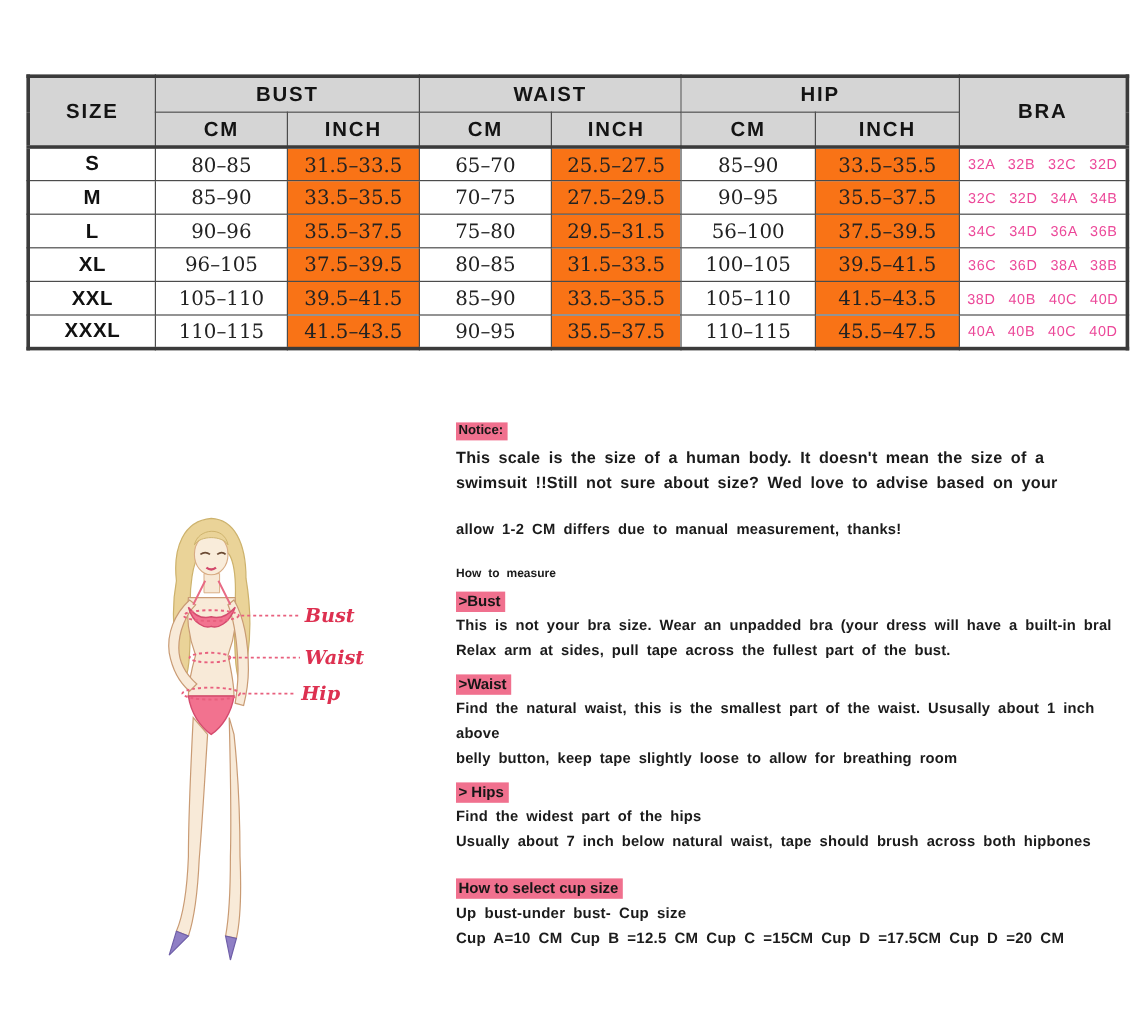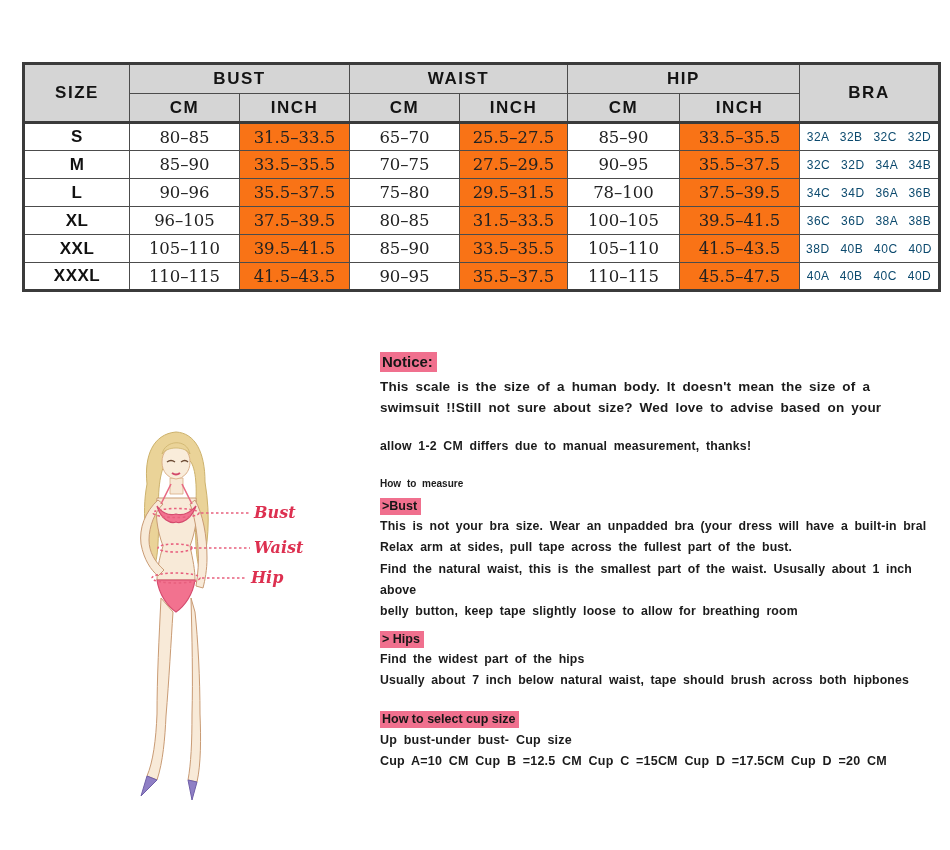--- a/index.html
+++ b/index.html
@@ -11,29 +11,29 @@
   table.size-table { width:916px; table-layout:fixed; border-collapse:collapse; border:3px solid #3b3b3b; background:#fff; }
   table.size-table th, table.size-table td { border:1px solid #4c4c4c; text-align:center; vertical-align:middle; overflow:hidden; white-space:nowrap; }
   table.size-table thead { border-bottom:3px solid #3b3b3b; }
   table.size-table thead th { background:#d5d5d5; font-size:17px; font-weight:600; letter-spacing:1.5px; color:#141414; }
   tr.hrow1 th { height:30px; }
   tr.hrow2 th { height:29px; }
   table.size-table tbody tr { height:28px; }
   td.size-cell { font-size:17px; font-weight:600; letter-spacing:0.5px; color:#111; font-family:"Liberation Sans", sans-serif; }
   td.num { font-family:"DejaVu Serif", serif; font-size:16.5px; color:#222; }
   td.shaded { background:#f97316; }
-  td.bra-cell { font-size:12px; color:#0c4a6e; word-spacing:7px; letter-spacing:0.5px; font-weight:500;margin-top:38px; }
+  td.bra-cell { font-size:12px; color:#ec4899; word-spacing:7px; letter-spacing:0.5px; font-weight:500;margin-top:38px; }
 
   
   .figure-area { position:absolute; left:95px; top:418px; width:270px; height:405px; }
 
   
   .instructions { position:absolute; left:380px; top:352px; width:560px; color:#1b1b1b; }
   .hl { display:inline-block; background:#f0708e; color:#161616; padding:1px 4px 2px 2px; font-weight:700; }
-  .ins-h-notice { font-size:15px; }
+  .ins-h-notice { font-size:11px; }
   .p-notice { margin-top:4px; }
   .p-notice .line { font-size:13.5px; font-weight:700; line-height:21px; letter-spacing:0.2px; word-spacing:3px; }
   .p-flex { margin-top:17px; }
   .p-flex .line { font-size:12.3px; font-weight:700; line-height:22.5px; letter-spacing:0.2px; word-spacing:3px; }
   .measure-title { margin-top:20px; font-size:10px; font-weight:700; word-spacing:3px; }
   .sub-heading { margin-top:9px; font-size:12.5px; }
   .p-body { margin-top:1px; }
   .p-body .line { font-size:12.3px; font-weight:700; line-height:21px; letter-spacing:0.15px; word-spacing:3px; }
   .cup-heading { margin-top:20px; font-size:12.5px; }
   .p-cup { margin-top:2px; }
@@ -93,21 +93,21 @@
           <td class="num">90–95</td>
           <td class="num shaded">35.5–37.5</td>
           <td class="bra-cell">32C 32D 34A 34B</td>
         </tr>
         <tr>
           <td class="size-cell">L</td>
           <td class="num">90–96</td>
           <td class="num shaded">35.5–37.5</td>
           <td class="num">75–80</td>
           <td class="num shaded">29.5–31.5</td>
-          <td class="num">78–100</td>
+          <td class="num">56–100</td>
           <td class="num shaded">37.5–39.5</td>
           <td class="bra-cell">34C 34D 36A 36B</td>
         </tr>
         <tr>
           <td class="size-cell">XL</td>
           <td class="num">96–105</td>
           <td class="num shaded">37.5–39.5</td>
           <td class="num">80–85</td>
           <td class="num shaded">31.5–33.5</td>
           <td class="num">100–105</td>
@@ -200,20 +200,23 @@
     <div class="measure-title">How to measure</div>
 
     <div class="sub-heading">
       <span class="hl">&gt;Bust</span>
     </div>
     <div class="p-body">
       <div class="line">This is not your bra size. Wear an unpadded bra (your dress will have a built-in bral</div>
       <div class="line">Relax arm at sides, pull tape across the fullest part of the bust.</div>
     </div>
 
+    <div class="sub-heading">
+      <span class="hl">&gt;Waist</span>
+    </div>
     <div class="p-body">
       <div class="line">Find the natural waist, this is the smallest part of the waist. Ususally about 1 inch above</div>
       <div class="line">belly button, keep tape slightly loose to allow for breathing room</div>
     </div>
 
     <div class="sub-heading">
       <span class="hl">&gt; Hips</span>
     </div>
     <div class="p-body">
       <div class="line">Find the widest part of the hips</div>

